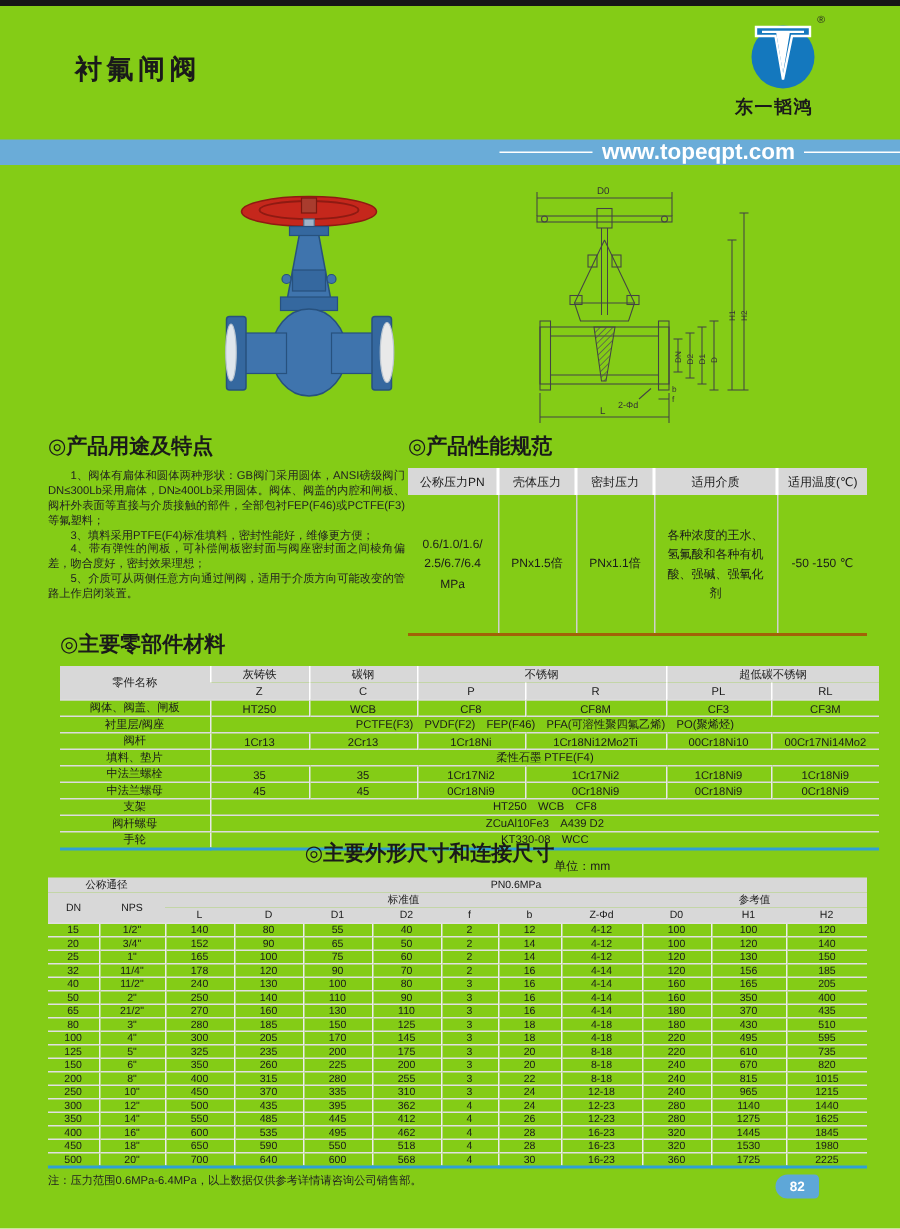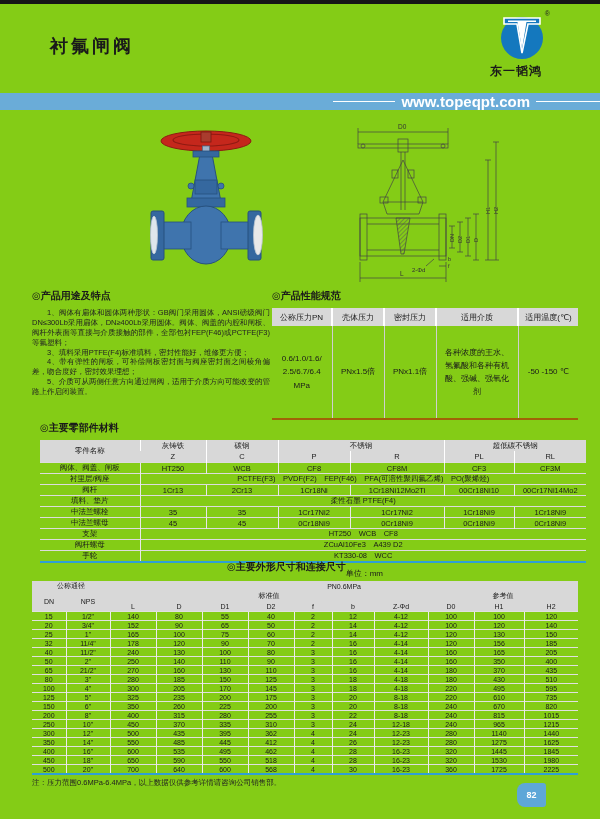--- a/index.html
+++ b/index.html
@@ -17,21 +17,21 @@
 
   .banner { position:absolute; top:93px; left:0; width:600px; height:17px; background:#6aacd8; }
   .banner-site { position:absolute; right:0; top:0; height:17px; display:flex; align-items:center; color:#fff; font-size:15px; font-weight:bold; }
   .banner-line { height:1px; background:#ffffff; }
   .banner-line.l1 { width:62px; margin-right:6px; }
   .banner-line.l2 { width:64px; margin-left:6px; }
 
   .photo-wrap { position:absolute; left:143px; top:124px; }
   .draw-wrap  { position:absolute; left:330px; top:114px; }
 
-  .sec-h { font-size:10px; font-weight:bold; margin:0 0 5px 0; white-space:nowrap; }
+  .sec-h { font-size:14px; font-weight:bold; margin:0 0 5px 0; white-space:nowrap; }
 
   .features { position:absolute; left:32px; top:289px; width:238px; }
   .feat { font-size:7.5px; line-height:1.32; text-align:justify; text-indent:15px; margin:0; color:#222; }
 
   .performance { position:absolute; left:272px; top:289px; width:306px; }
   .perf-table { width:100%; border-collapse:collapse; table-layout:fixed; border-bottom:2px solid #a16207; }
   .perf-table th { background:#d8d8d8; font-weight:normal; font-size:8px; height:18px; border-left:2px solid #fff; padding:0; }
   .perf-table th:first-child { border-left:none; }
   .perf-table td { height:92px; text-align:center; vertical-align:middle; border-left:1px solid #cfcfcf; font-size:8px; line-height:1.65; padding:0 7px; }
   .perf-table td:first-child { border-left:none; }
@@ -44,21 +44,21 @@
 
   .dims { position:absolute; left:32px; top:560px; width:546px; }
   .dims-head { display:flex; justify-content:center; align-items:flex-end; }
   .unit { font-size:8px; font-weight:normal; }
   .dim-table { width:100%; border-collapse:collapse; table-layout:fixed; text-align:center; border-bottom:2px solid #2f9fd6; font-size:7px; margin-top:2px; }
   .dim-table th { background:#d8d8d8; font-weight:normal; height:10px; padding:0; }
   .dim-table td { height:8px; padding:0; border-top:1px solid #e0e0e0; border-left:1px solid #ececec; }
   .dim-table td:first-child { border-left:none; }
   .dim-note { font-size:7.5px; margin-top:3px; color:#222; }
 
-  .page-badge { position:absolute; left:517px; top:783px; width:29px; height:24px; background:#5ea7d8; color:#fff; font-size:9px; font-weight:bold; display:flex; align-items:center; justify-content:center; border-radius:8px 3px 3px 8px; }
+  .page-badge { position:absolute; left:517px; top:783px; width:29px; height:16px; background:#5ea7d8; color:#fff; font-size:9px; font-weight:bold; display:flex; align-items:center; justify-content:center; border-radius:8px 3px 3px 8px; }
 </style>
 </head>
 <body>
 
 <div class="page">
 
   <div class="topbar"></div>
 
   <div class="page-title">衬氟闸阀</div>
 

